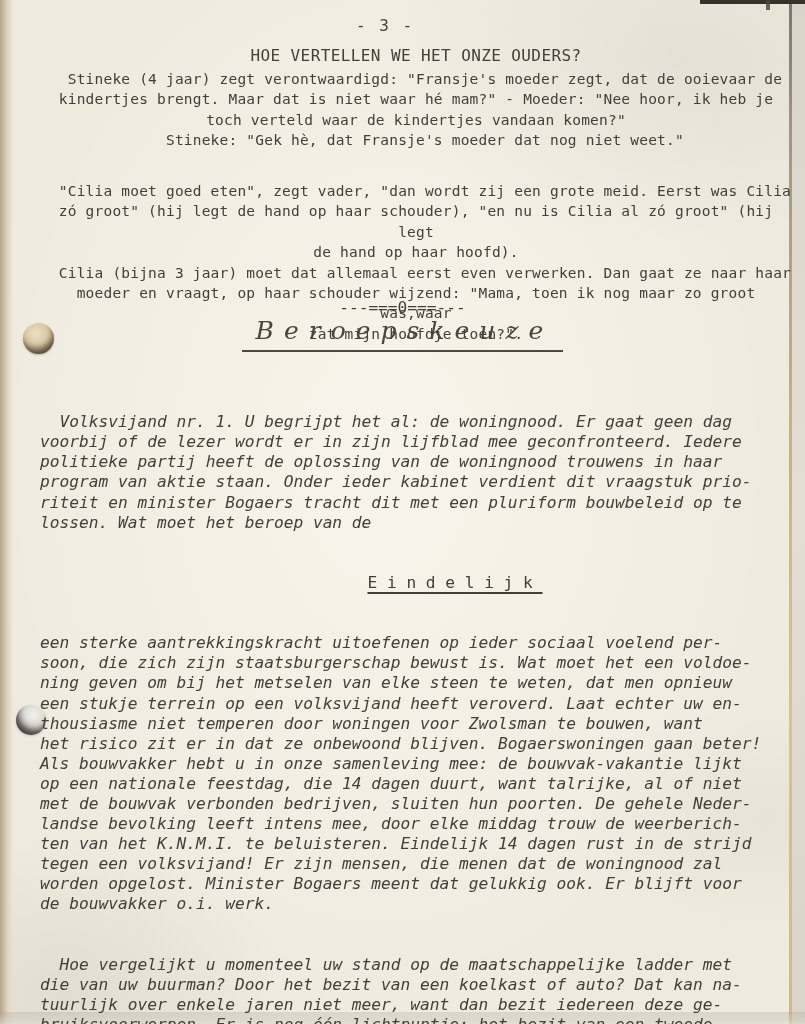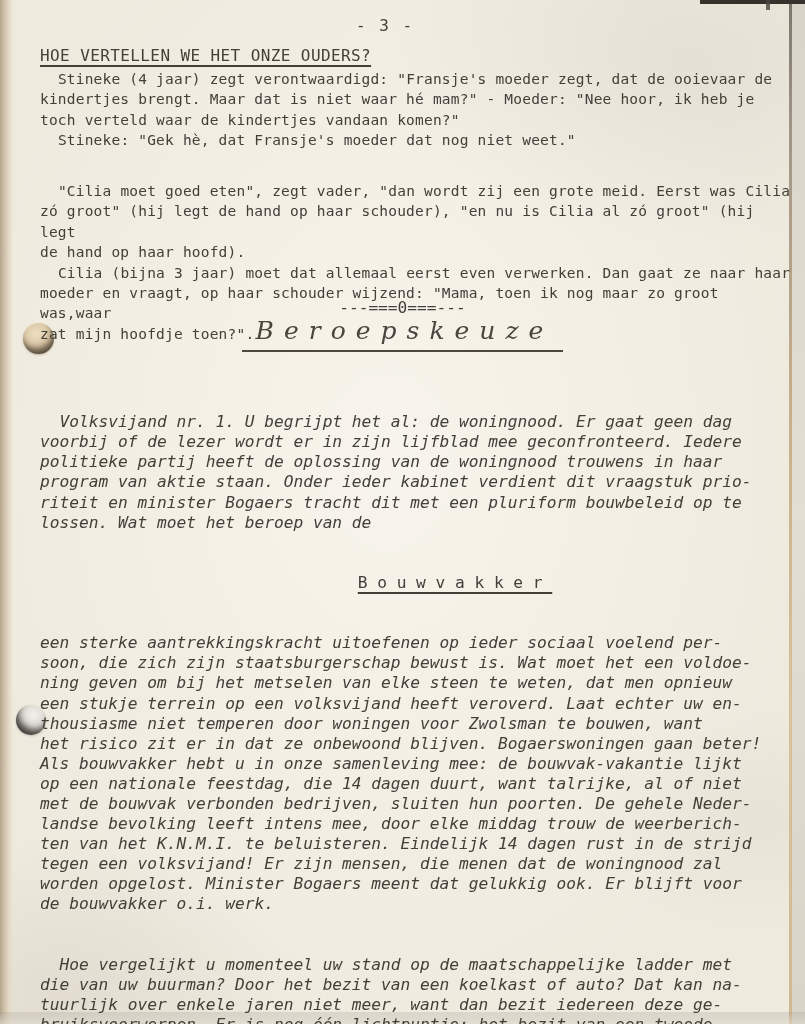--- a/index.html
+++ b/index.html
@@ -55,31 +55,32 @@
     box-shadow: inset -2px -7px 7px -2px rgba(56,46,36,0.75), 0 1px 2px rgba(120,110,95,0.4);
   }
   .hole.bottom {
     left: 16px; top: 705px; width: 30px; height: 30px;
     background: radial-gradient(circle at 58% 33%, #f2f0ed 0%, #dcd9d3 45%, #b6b2ab 75%, #68625a 100%);
     box-shadow: inset 4px -7px 7px -2px rgba(40,36,32,0.8), 0 1px 2px rgba(110,104,95,0.35);
   }
 
   
   .tblock { position: absolute; left: 40px; width: 752px; white-space: pre-wrap; }
-  .sm   { font-size: 14.5px; line-height: 20.4px; letter-spacing: 0.2px; }
+  .sm   { font-size: 14.5px; line-height: 20.4px; letter-spacing: 0.2px; text-align: center; }
   .lg   { font-size: 16.2px; line-height: 20.1px; }
 
   .pageno {
     left: 0; top: 16px; width: 770px; text-align: center;
     font-size: 16px; letter-spacing: 2px;
   }
   .head {
     font-size: 16px; letter-spacing: 0.4px;
-    text-decoration: underline; text-underline-offset: 4px;
+    text-underline-offset: 4px;
     text-decoration-thickness: 1.5px;
+    text-align: center;
   }
   .h1 { top: 46px; }
   .h2 { top: 158px; }
   .b1 { top: 69px; }
   .b2 { top: 181px; }
 
   .divider { left: 0; top: 298px; width: 805px; text-align: center; font-size: 16.2px; }
 
   .script-title {
     position: absolute; left: 0; top: 316px; width: 805px;
@@ -142,21 +143,21 @@
     <span>Beroepskeuze</span>
   </div>
 
   <div class="tblock lg article">
     <div class="para">  Volksvijand nr. 1. U begrijpt het al: de woningnood. Er gaat geen dag
 voorbij of de lezer wordt er in zijn lijfblad mee geconfronteerd. Iedere
 politieke partij heeft de oplossing van de woningnood trouwens in haar
 program van aktie staan. Onder ieder kabinet verdient dit vraagstuk prio-
 riteit en minister Bogaers tracht dit met een pluriform bouwbeleid op te
 lossen. Wat moet het beroep van de</div>
-    <div class="subhead">Bouwvakker</div>
+    <div class="subhead">Eindelijk</div>
     <div class="para">een sterke aantrekkingskracht uitoefenen op ieder sociaal voelend per-
 soon, die zich zijn staatsburgerschap bewust is. Wat moet het een voldoe-
 ning geven om bij het metselen van elke steen te weten, dat men opnieuw
 een stukje terrein op een volksvijand heeft veroverd. Laat echter uw en-
 thousiasme niet temperen door woningen voor Zwolsman te bouwen, want
 het risico zit er in dat ze onbewoond blijven. Bogaerswoningen gaan beter!
 Als bouwvakker hebt u in onze samenleving mee: de bouwvak-vakantie lijkt
 op een nationale feestdag, die 14 dagen duurt, want talrijke, al of niet
 met de bouwvak verbonden bedrijven, sluiten hun poorten. De gehele Neder-
 landse bevolking leeft intens mee, door elke middag trouw de weerberich-

